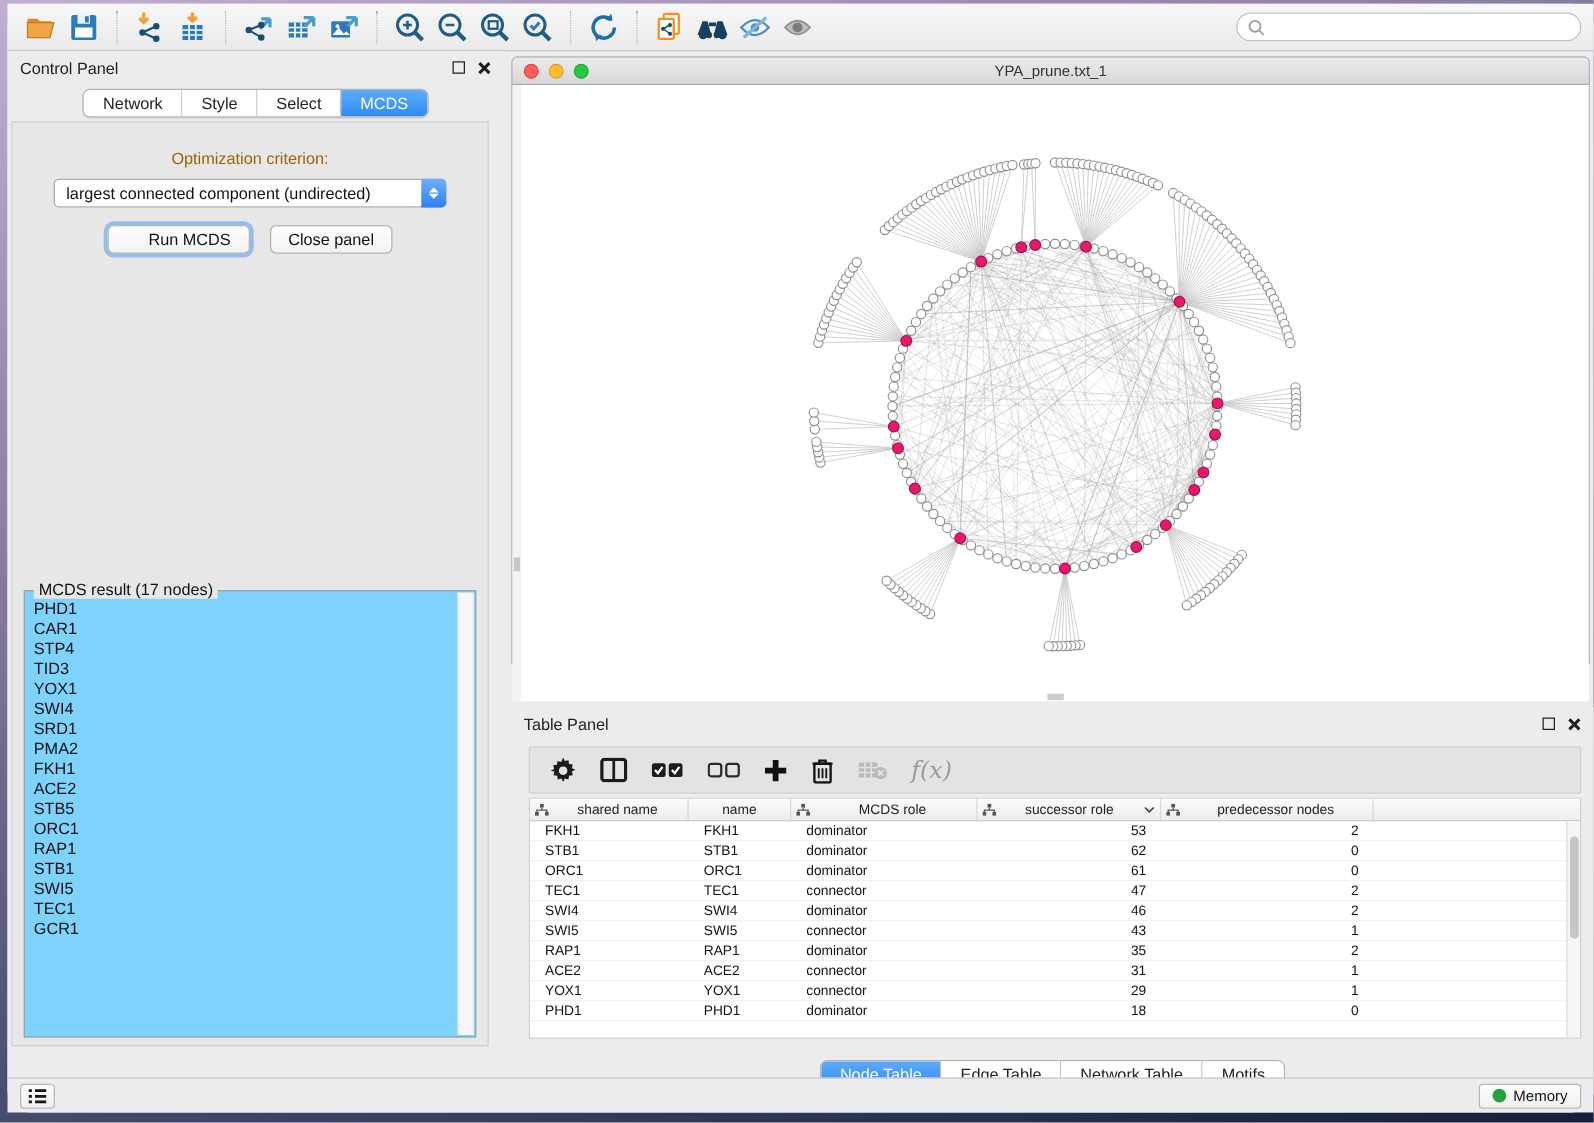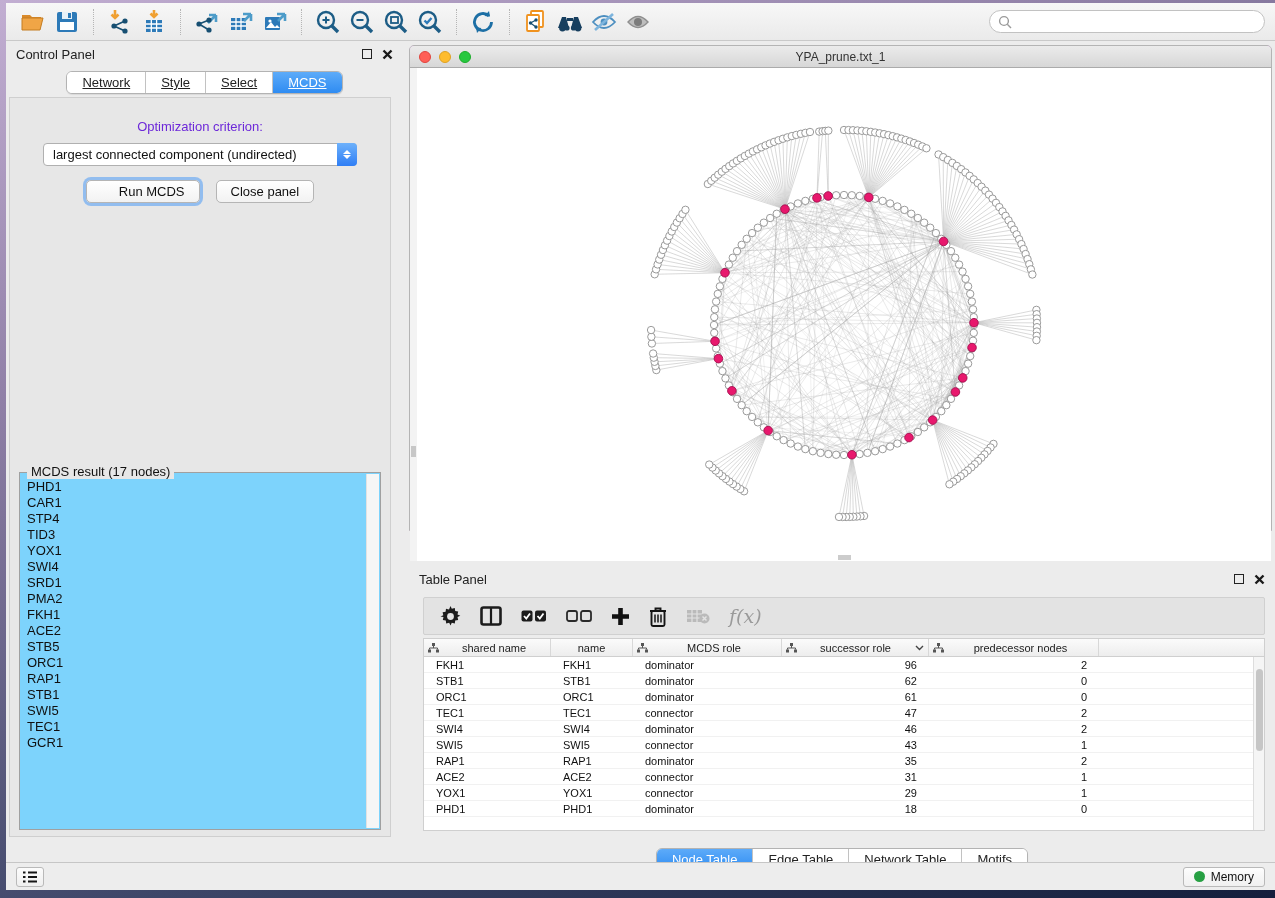--- a/index.html
+++ b/index.html
@@ -23,26 +23,26 @@
   .main { position:absolute; top:38px; left:0; right:0; bottom:28px; }
 
   
   .control-panel { position:absolute; left:0; top:0; width:397px; height:100%; background:#ececec; }
   .panel-header { height:26px; display:flex; align-items:center; padding:0 10px; font-size:13px; color:#222; }
   .panel-header .hdr-icons { margin-left:auto; display:flex; align-items:center; gap:10px; }
   .float-box { width:10px; height:10px; border:1.5px solid #222; background:transparent; }
   .tabs-row { display:flex; justify-content:center; margin-top:4px; }
   .seg { display:flex; border:1px solid #b3b3b3; border-radius:6px; background:#fff; overflow:hidden;
     box-shadow:0 1px 1px rgba(0,0,0,.08); }
-  .seg .tab { font-size:13px; color:#222; padding:3px 15px; border-right:1px solid #c2c2c2; background:#fff; cursor:default;text-decoration:underline; }
+  .seg .tab { font-size:13px; color:#222; padding:3px 15px; border-right:1px solid #c2c2c2; background:#fff; cursor:default; }
   .seg .tab:last-child { border-right:none; }
   .seg .tab.sel { background:linear-gradient(#5dabf9,#2f8cf2); color:#fff; }
   .cp-content { position:absolute; left:3px; right:12px; top:56px; bottom:25px;
     background:#e7e7e7; border:1px solid #cfcfcf; }
-  .opt-label { text-align:center; font-size:13px; color:#6d28d9; margin-top:21px; }
+  .opt-label { text-align:center; font-size:13px; color:#a16207; margin-top:21px; }
   .dropdown { margin:9px auto 0; width:314px; height:23px; background:#fff; border:1px solid #b0b0b0;
     border-radius:4px; display:flex; align-items:center; position:relative; }
   .dropdown .dd-text { font-size:13px; color:#111; padding-left:9px; flex:1; white-space:nowrap; }
   .dd-spin { width:20px; height:23px; margin-right:-1px; border-radius:0 4px 4px 0;
     background:linear-gradient(#6db1fb,#2f7ef5); display:flex; flex-direction:column; align-items:center; justify-content:center; gap:1px; }
   .dd-spin i { display:block; width:0; height:0; border-left:4px solid transparent; border-right:4px solid transparent; }
   .dd-spin .up { border-bottom:4px solid #fff; }
   .dd-spin .dn { border-top:4px solid #fff; }
   .btn-row { display:flex; justify-content:center; gap:16px; margin-top:14px; }
   .mac-btn { font-size:13px; color:#111; background:linear-gradient(#fff,#f2f2f2); border:1px solid #b5b5b5;
@@ -1165,21 +1165,21 @@
                 </span>
                 <span class="lbl">predecessor nodes</span>
               </div>
               <div class="gt-hcell" style="flex: 1 1 0%; border-right: none;"></div>
             </div>
           <div id="gt-body">
               <div class="gt-row">
                 <div class="gt-cell" style="width: 127px; text-align: left;">FKH1</div>
                 <div class="gt-cell" style="width: 82px; text-align: left;">FKH1</div>
                 <div class="gt-cell" style="width: 149px; text-align: left;">dominator</div>
-                <div class="gt-cell" style="width: 147px; text-align: right;">96</div>
+                <div class="gt-cell" style="width: 147px; text-align: right;">53</div>
                 <div class="gt-cell" style="width: 170px; text-align: right;">2</div>
               </div>
               <div class="gt-row">
                 <div class="gt-cell" style="width: 127px; text-align: left;">STB1</div>
                 <div class="gt-cell" style="width: 82px; text-align: left;">STB1</div>
                 <div class="gt-cell" style="width: 149px; text-align: left;">dominator</div>
                 <div class="gt-cell" style="width: 147px; text-align: right;">62</div>
                 <div class="gt-cell" style="width: 170px; text-align: right;">0</div>
               </div>
               <div class="gt-row">

